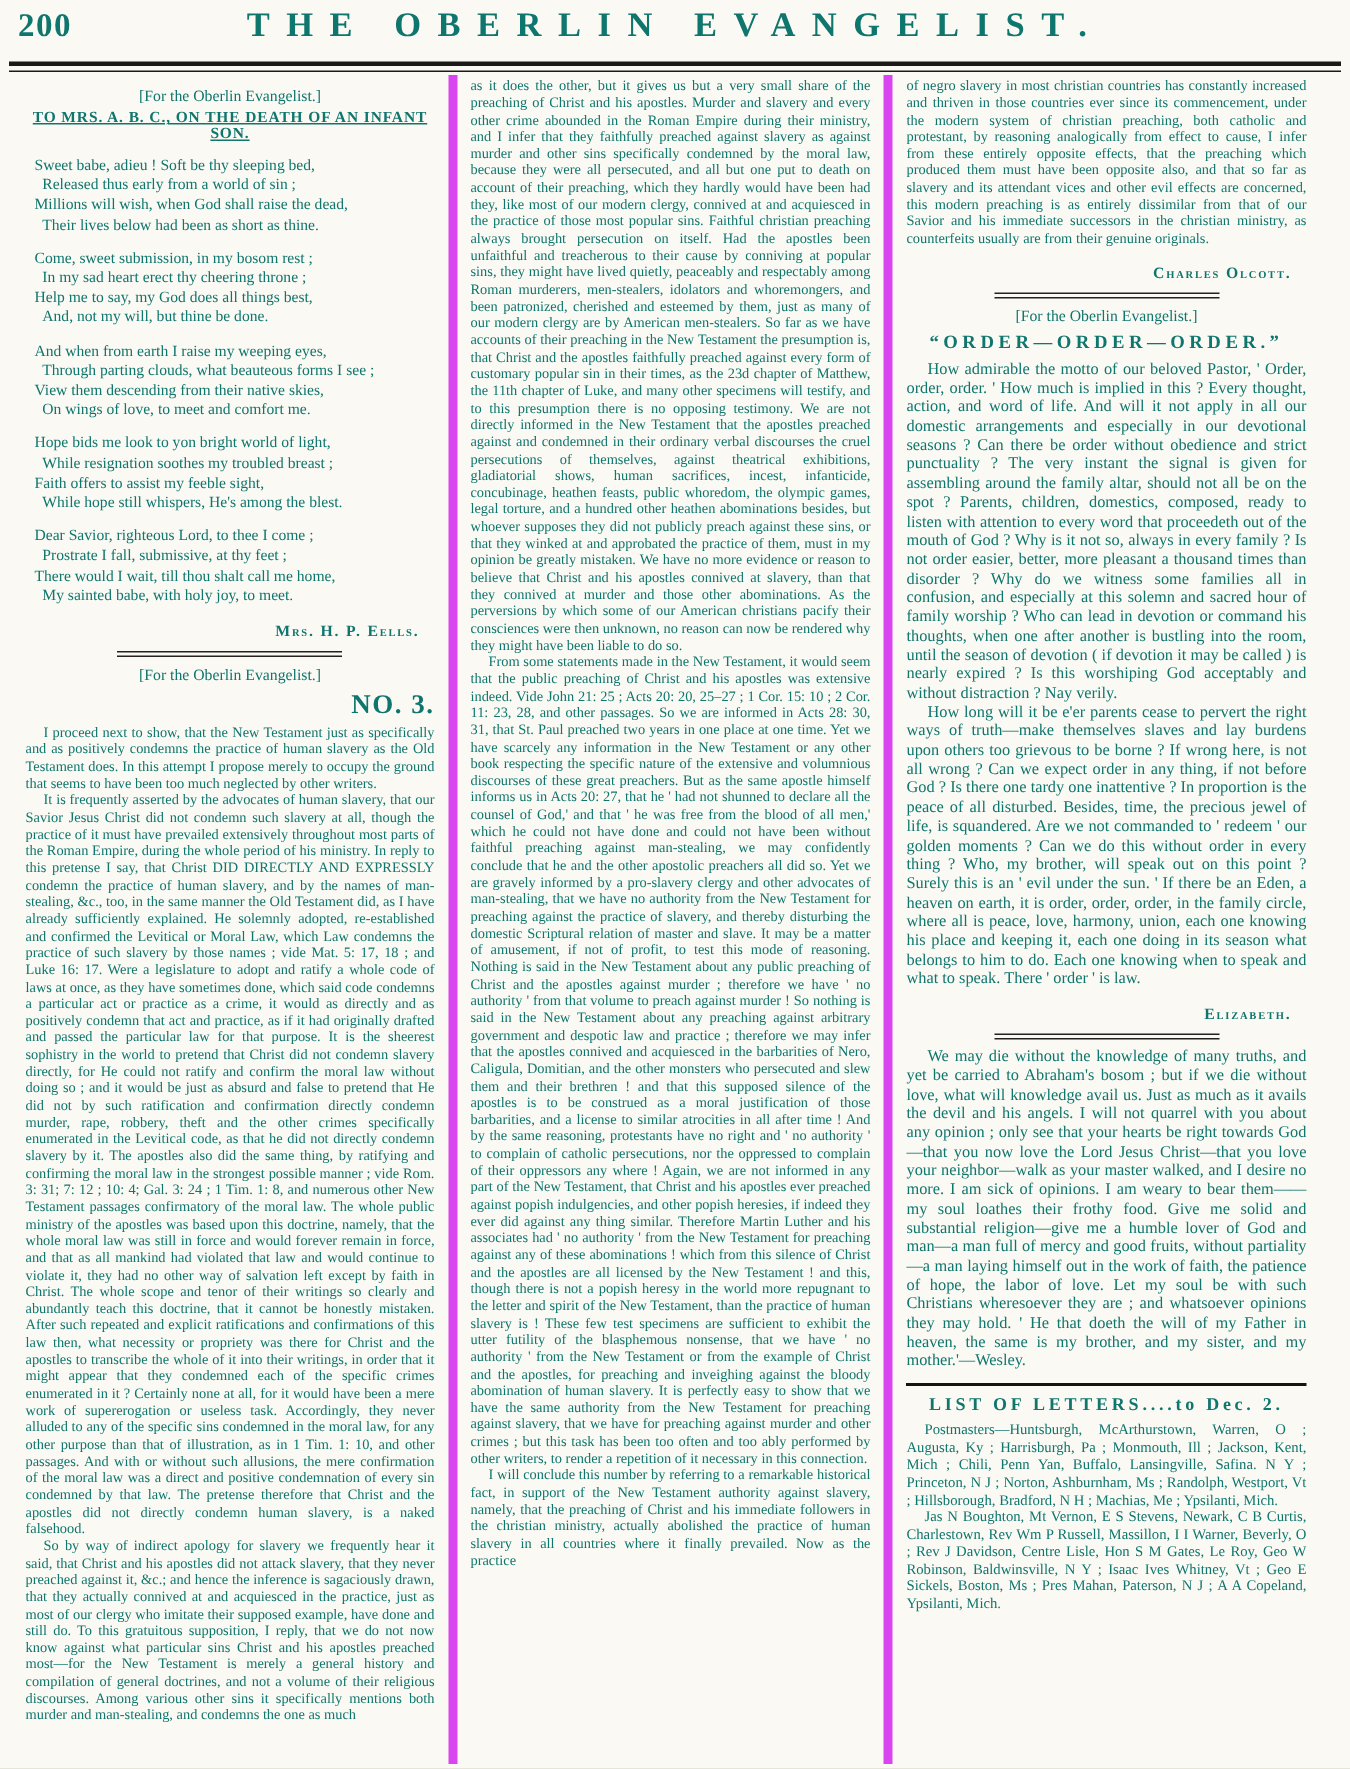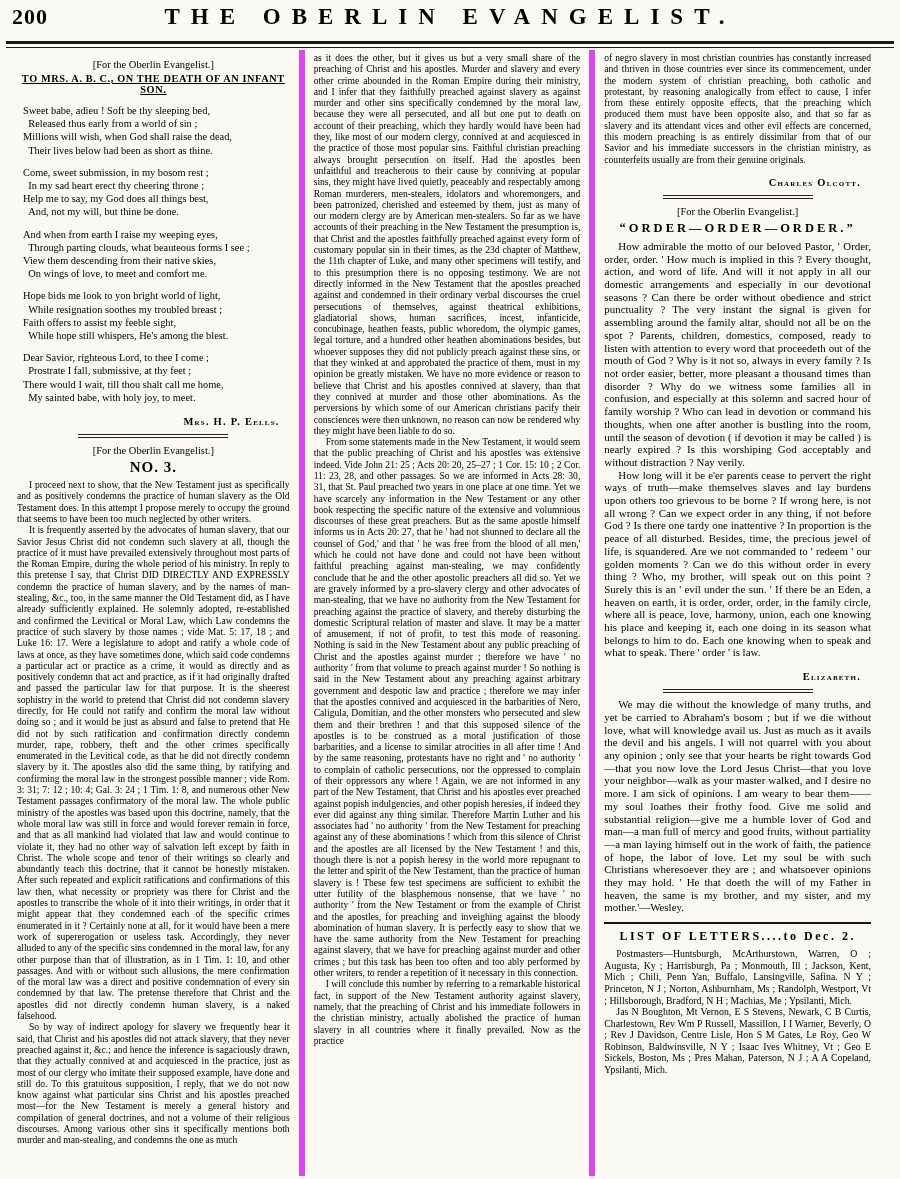--- a/index.html
+++ b/index.html
@@ -1,34 +1,34 @@
 <!DOCTYPE html>
 <html><head>
 <meta charset="utf-8">
 <style>
   html,body { margin:0; padding:0; background:#d8d4c8; }
   .page {
     width:900px; height:1179px; margin:0 auto; position:relative;
-    background:#fbf9f3; color:#000000; overflow:hidden; box-sizing:border-box;
+    background:#fbf9f3; color:#0f766e; overflow:hidden; box-sizing:border-box;
     font-family:"Liberation Serif", serif;
   }
   .header { position:relative; height:34px; padding-top:4px; }
   .page-num { position:absolute; left:12px; top:4px; font-size:22px; font-weight:bold; letter-spacing:1px; }
   .masthead { text-align:center; font-size:23px; font-weight:bold; letter-spacing:11px; white-space:nowrap; }
   .rule-double { margin:3px 6px 0 6px; border-top:3px solid #1c1a17; border-bottom:1px solid #1c1a17; height:3px; }
   .columns { display:flex; align-items:stretch; padding:2px 20px 0 8px; height:1128px; box-sizing:border-box; }
   .col { width:33.333%; box-sizing:border-box; padding:2px 9px 0 9px; overflow:hidden; }
   .col + .col { border-left:6px solid #d946ef; }
 
   .credit { text-align:center; font-size:10.5px; margin:7px 0 3px 0; }
   .poem-title { text-align:center; font-weight:bold; font-size:10.3px; letter-spacing:0.6px; margin:3px 0 9px 0;text-decoration:underline; }
   .stanza { white-space:pre-wrap; font-size:10.4px; line-height:13.2px; margin:0 0 9px 6px; }
   .sig { text-align:right; font-size:10.5px; font-variant:small-caps; letter-spacing:1.2px; margin:12px 10px 4px 0; font-weight:bold; }
   .divider { width:150px; margin:7px auto 5px auto; border-top:1px solid #25221d; border-bottom:1px solid #25221d; height:2px; }
-  .article-no { text-align:center; font-weight:bold; font-size:15px; margin:2px 0 3px 0; letter-spacing:1px;font-family:Liberation Serif, serif; }
+  .article-no { text-align:right; font-weight:bold; font-size:18px; margin:2px 0 3px 0; letter-spacing:1px;font-family:Liberation Serif, serif; }
 
   .body-text p { font-size:9.6px; line-height:11.3px; text-align:justify; text-indent:12px; margin:0; }
   .order-title { text-align:center; font-weight:bold; font-size:12.5px; letter-spacing:3px; margin:4px 0 4px 0; }
   .order p, .wesley p { font-size:10.9px; line-height:12.7px; text-align:justify; text-indent:14px; margin:0; }
   .rule-heavy { border-top:2px solid #17140f; margin:8px 0 5px 0; }
   .letters-title { text-align:center; font-weight:bold; font-size:12px; letter-spacing:2.5px; margin:2px 0 4px 0; }
   .letters p { font-size:9.8px; line-height:11.6px; text-align:justify; text-indent:12px; margin:0; }
 </style>
 </head>
 <body>

